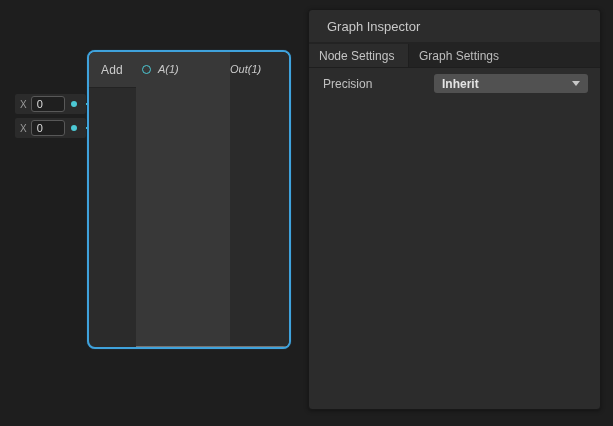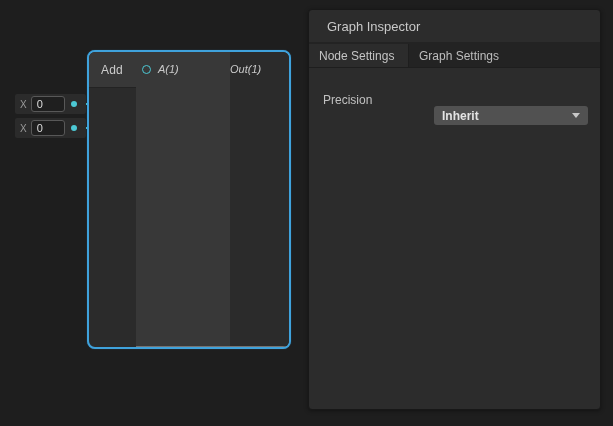--- a/index.html
+++ b/index.html
@@ -75,21 +75,21 @@
   .tab.active{width:100px;background:#2c2c2c;padding-left:10px;border-right:1px solid #1e1e1e;}
   .tab.inactive{padding-left:10px;color:#bdbdbd;}
   .section-heading{
     margin:6px 0 0 5px;font-size:12px;font-weight:bold;color:#dcdcdc;height:15px;
   }
   .field-row{display:flex;align-items:center;margin-top:6px;}
   .field-label{margin-left:14px;width:111px;font-size:12px;color:#c0c0c0;}
   .dropdown{
     width:146px;height:19px;background:#515151;border-radius:3px;
     display:flex;align-items:center;padding-left:8px;position:relative;
-    font-size:12px;font-weight:bold;color:#e4e4e4;cursor:default;margin-top:32px;
+    font-size:12px;font-weight:bold;color:#e4e4e4;cursor:default;
   }
   .dropdown-arrow{
     position:absolute;right:8px;top:7px;width:0;height:0;
     border-left:4px solid transparent;border-right:4px solid transparent;
     border-top:5px solid #c8c8c8;
   }
 </style>
 </head>
 <body>
 

